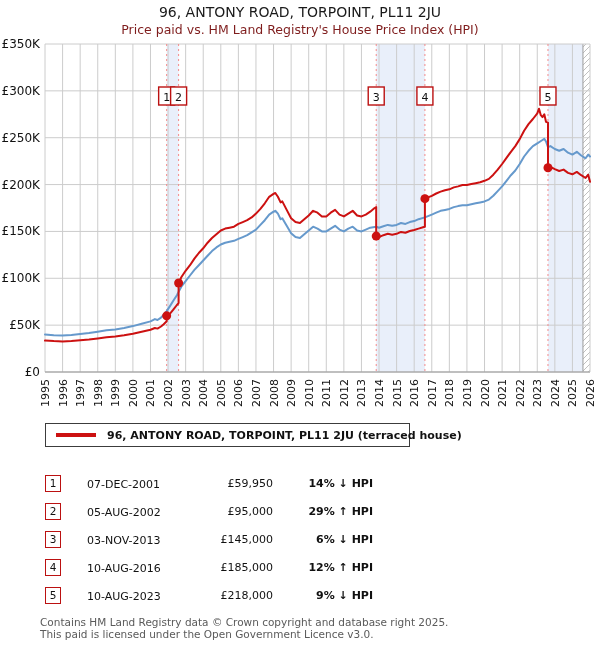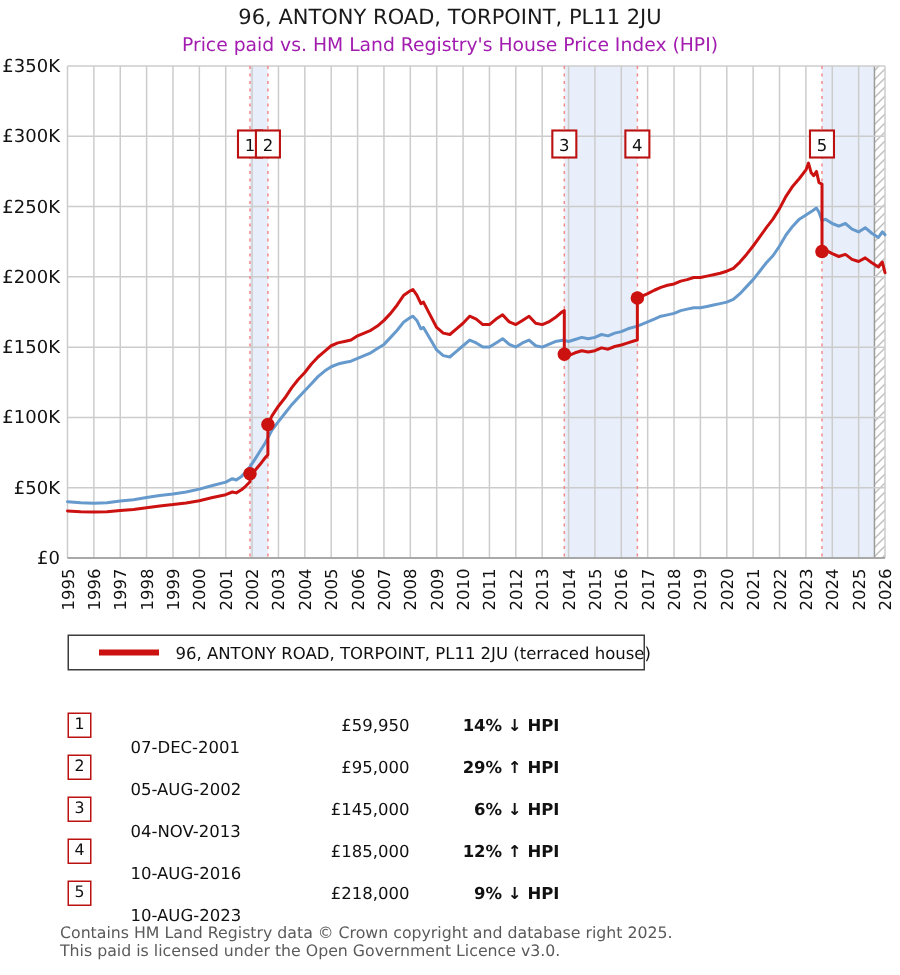--- a/index.html
+++ b/index.html
@@ -1,30 +1,30 @@
 <!DOCTYPE html>
 <html><head>
 <meta charset="utf-8">
 <style>
   html,body{margin:0;padding:0;background:#fff;}
   body{width:600px;height:650px;font-family:"DejaVu Sans","Liberation Sans",sans-serif;}
   .page{position:relative;width:596px;height:650px;background:#fff;overflow:hidden;}
   .title{position:absolute;top:4px;left:0;width:600px;text-align:center;font-size:14px;color:#1a1a1a;}
-  .subtitle{position:absolute;top:22px;left:0;width:600px;text-align:center;font-size:12.5px;color:#a21caf;}
+  .subtitle{position:absolute;top:22px;left:0;width:600px;text-align:center;font-size:12.5px;color:#7f1d1d;}
   svg.chart{position:absolute;top:0;left:0;}
-  .legend{position:absolute;top:423px;left:45px;width:353px;border:1.7px solid #3c3c3c;background:#fff;padding:3px 15px;}
+  .legend{position:absolute;top:423px;left:45px;width:353px;border:1.7px solid #3c3c3c;background:#fff;padding:3px 5px;font-weight:bold;}
   .legend-row{display:flex;align-items:center;height:16px;}
   .legend-swatch{width:40px;height:3.5px;margin:0 11px 0 5px;flex:0 0 auto;}
   .legend-label{font-size:11px;color:#111;white-space:nowrap;}
   .sales-table{position:absolute;top:475px;left:45px;width:340px;height:145px;}
   .trow{position:absolute;left:0;width:340px;height:28px;}
   .trow.r1{top:0}.trow.r2{top:28px}.trow.r3{top:56px}.trow.r4{top:84px}.trow.r5{top:112px}
   .numbox{position:absolute;left:0;top:0;width:14px;height:15px;border:1.5px solid #bb1111;background:#fff;
           font-size:10.5px;line-height:15px;text-align:center;color:#111;}
-  .tdate{position:absolute;left:42px;top:17px;font-size:11px;color:#111;}
+  .tdate{position:absolute;left:42px;top:3px;font-size:11px;color:#111;}
   .tprice{position:absolute;left:136px;top:2px;width:92px;font-size:11px;color:#111;text-align:right;}
   .tpct{position:absolute;left:210px;top:2px;width:118px;font-size:11px;color:#111;text-align:right;font-weight:bold;}
   .footer{position:absolute;left:40px;top:617px;font-size:10.5px;line-height:11.5px;color:#5a5a5a;}
 </style>
 </head>
 <body>
 
 <div class="page">
   <div class="title">96, ANTONY ROAD, TORPOINT, PL11 2JU</div>
   <div class="subtitle">Price paid vs. HM Land Registry's House Price Index (HPI)</div>
@@ -168,21 +168,21 @@
       <span class="tpct">14% ↓ HPI</span>
     </div>
     <div class="trow r2">
       <span class="numbox">2</span>
       <span class="tdate">05-AUG-2002</span>
       <span class="tprice">£95,000</span>
       <span class="tpct">29% ↑ HPI</span>
     </div>
     <div class="trow r3">
       <span class="numbox">3</span>
-      <span class="tdate">04-NOV-2013</span>
+      <span class="tdate">03-NOV-2013</span>
       <span class="tprice">£145,000</span>
       <span class="tpct">6% ↓ HPI</span>
     </div>
     <div class="trow r4">
       <span class="numbox">4</span>
       <span class="tdate">10-AUG-2016</span>
       <span class="tprice">£185,000</span>
       <span class="tpct">12% ↑ HPI</span>
     </div>
     <div class="trow r5">

